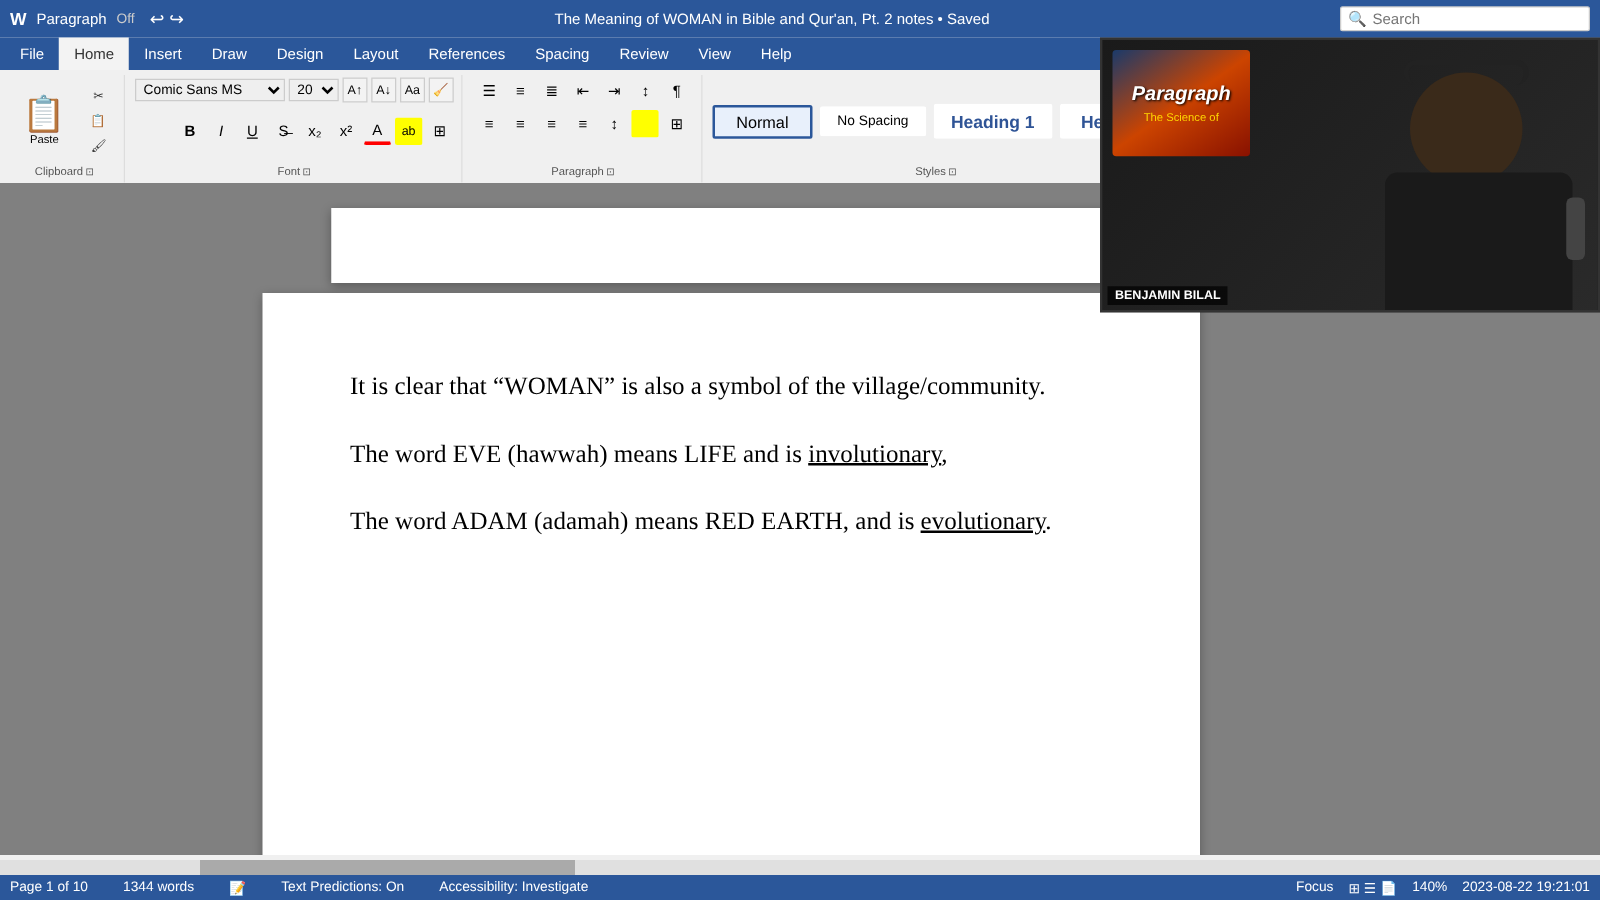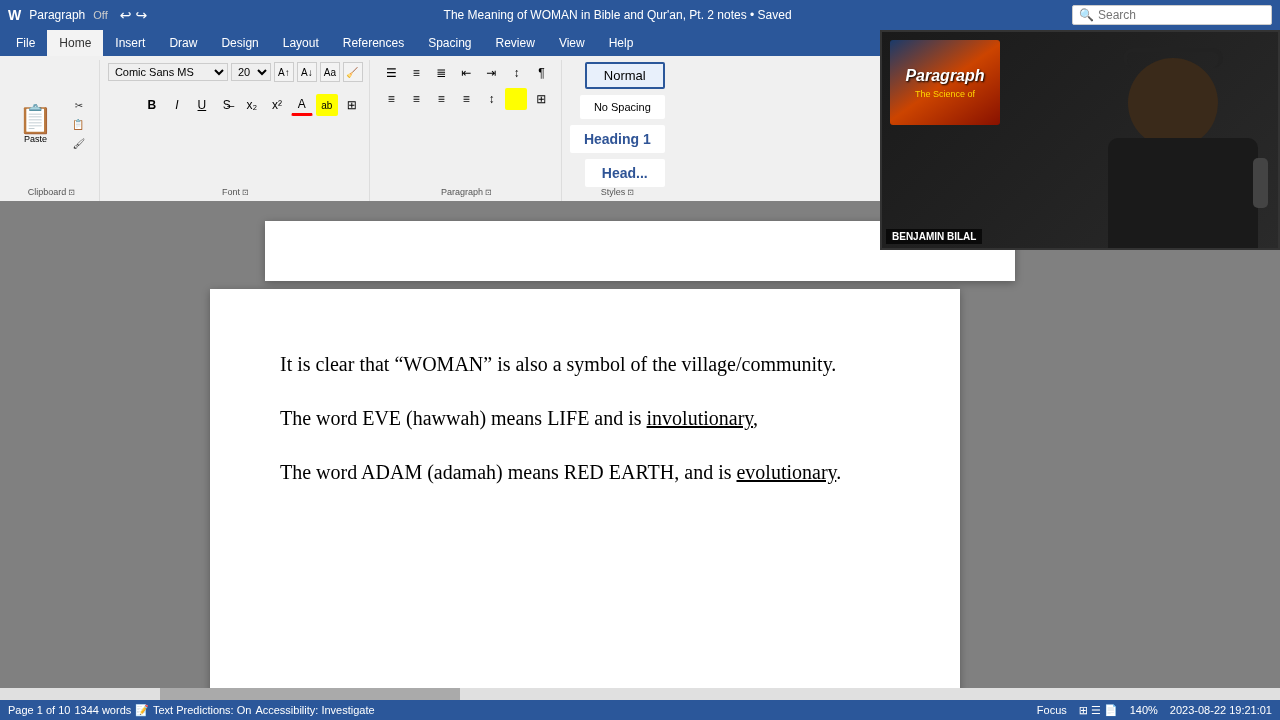--- a/index.html
+++ b/index.html
@@ -209,21 +209,21 @@
 
     
     .status-bar {
       background: #2b579a;
       height: 20px;
       display: flex;
       align-items: center;
       padding: 0 8px;
       color: white;
       font-size: 11px;
-      gap: 4px;
+      gap: 28px;
       position: fixed;
       bottom: 0;
       left: 0;
       right: 0;
     }
     .status-right {
       margin-left: auto;
       display: flex;
       gap: 12px;
       align-items: center;
@@ -348,21 +348,21 @@
         <button class="format-btn">⊞</button>
       </div>
     </div>
     <div class="ribbon-group-label">
       <span>Paragraph</span>
       <span style="cursor:pointer;font-size:8px;">⊡</span>
     </div>
   </div>
 
   <div class="ribbon-group" style="border-right:none;">
-    <div class="ribbon-group-content" style="align-items:flex-end;gap:6px;flex-direction:column;">
+    <div class="ribbon-group-content" style="align-items:center;gap:6px;">
       <div class="style-box active">
         <div style="font-size:13px;">Normal</div>
       </div>
       <div class="style-box">
         <div style="font-size:11px;">No Spacing</div>
       </div>
       <div class="style-box">
         <div class="style-heading1">Heading 1</div>
       </div>
       <div class="style-box">

